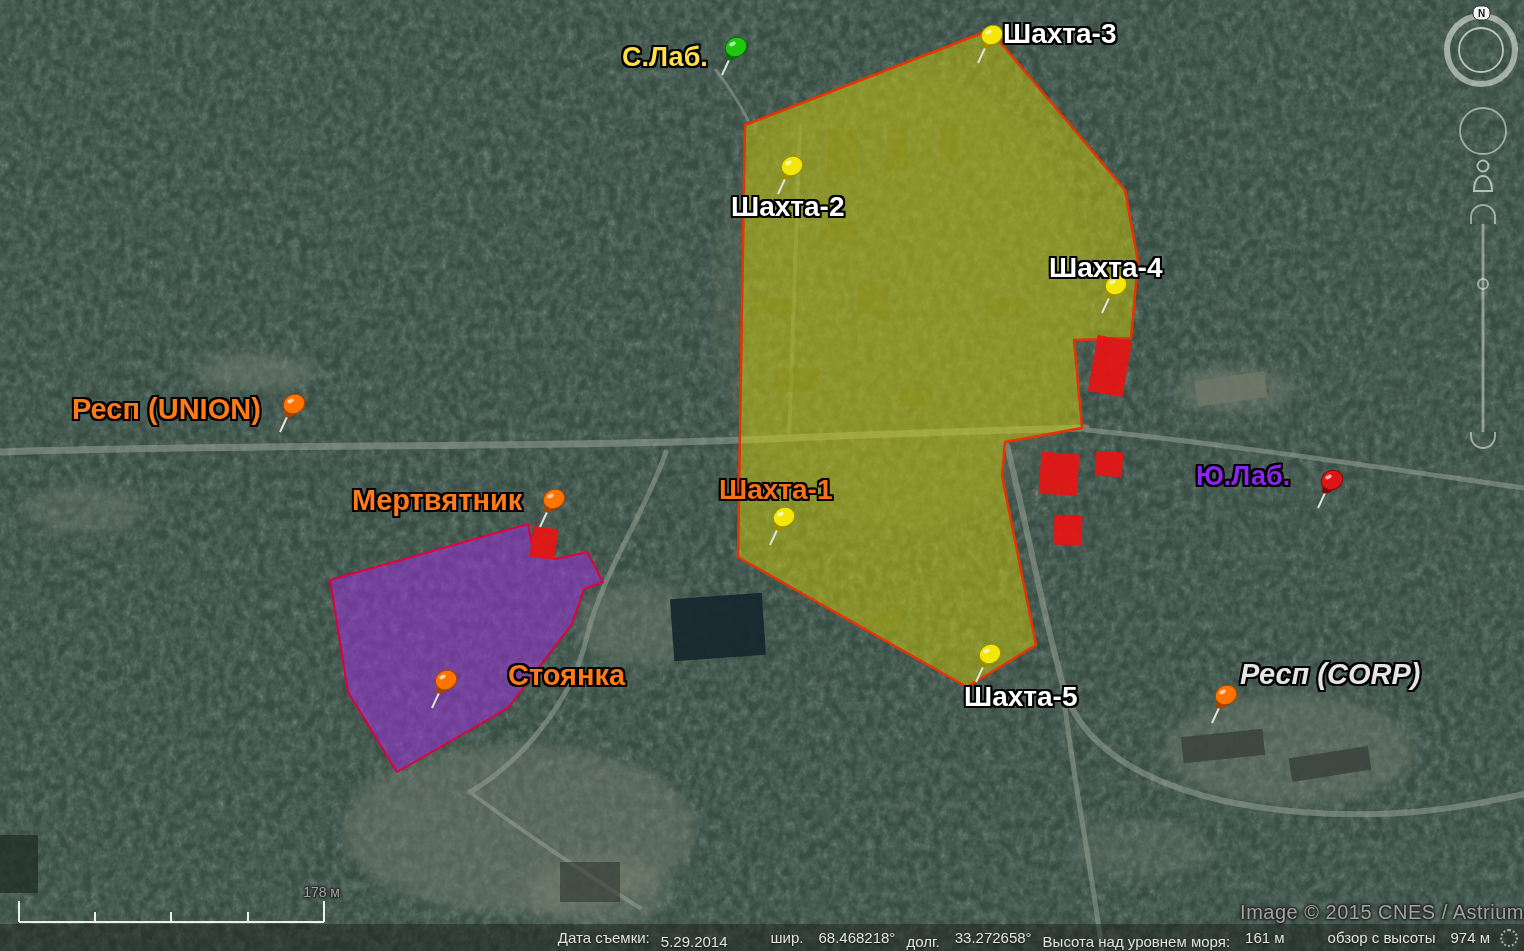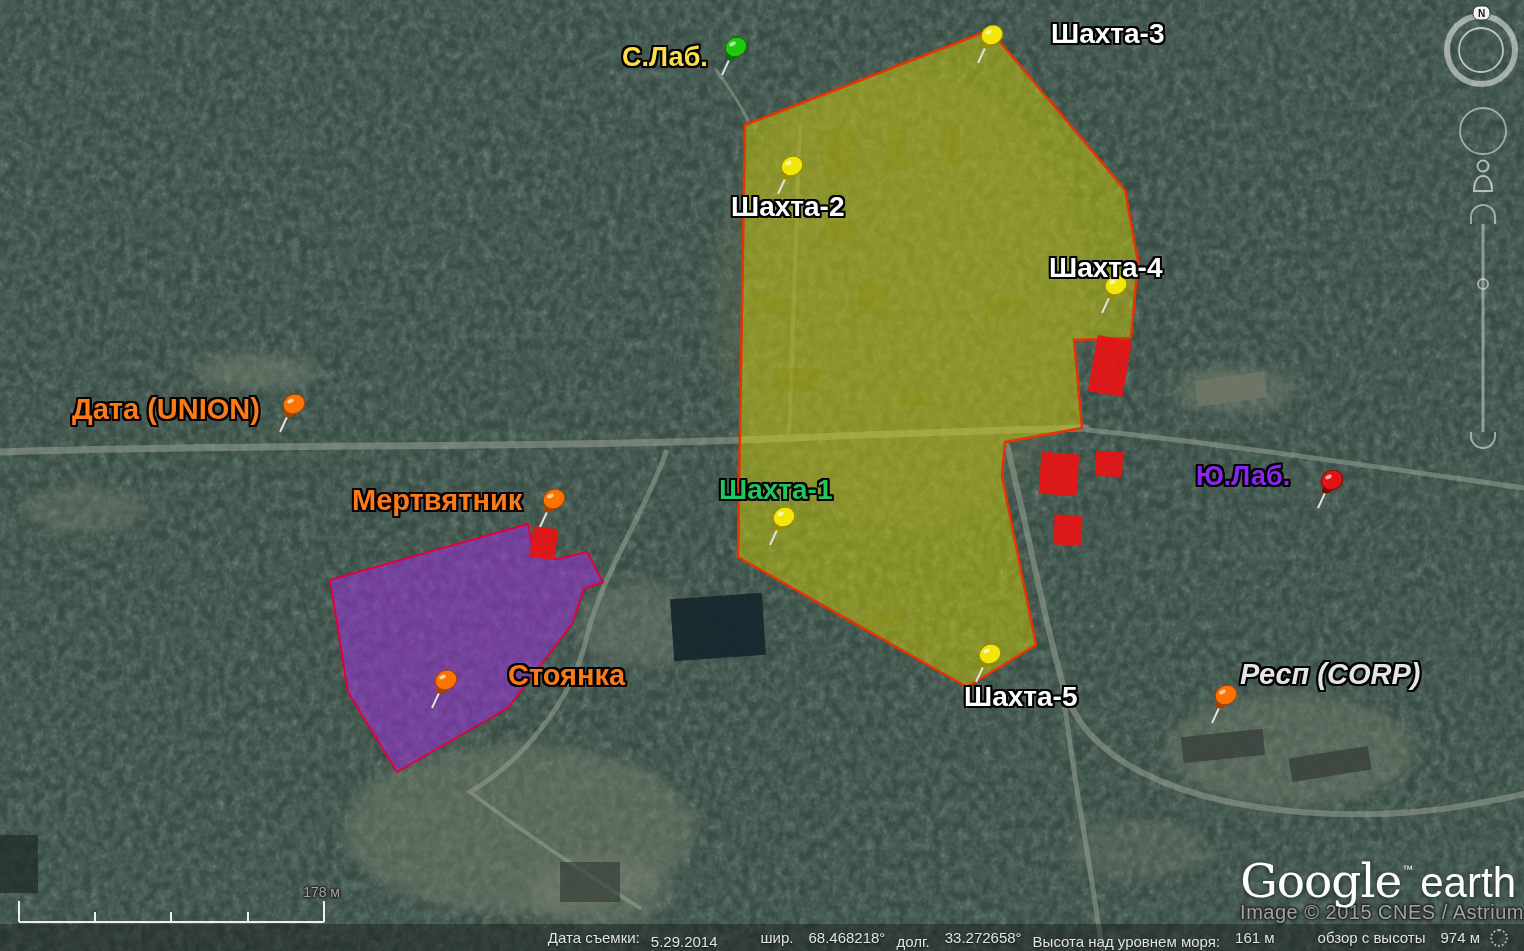--- a/index.html
+++ b/index.html
@@ -16,21 +16,21 @@
   .halo-white{color:#a3a3a3;
     text-shadow:-1px -1px 2px #222,1px -1px 2px #222,-1px 1px 2px #222,1px 1px 2px #222;}
   #copyright{position:absolute;left:0;right:0;top:901px;text-align:right;
     font-size:20px;letter-spacing:.5px;}
   #scalebar{position:absolute;left:0;top:870px;}
   #scale-label{position:absolute;left:284px;top:884px;width:56px;text-align:right;
     font-size:14px;}
   
   #statusbar{position:absolute;left:0;right:0;bottom:0;height:27px;
     background:rgba(28,30,28,.48);display:flex;align-items:center;
-    justify-content:flex-end;padding-right:16px;box-sizing:border-box;
+    justify-content:flex-end;padding-right:6px;box-sizing:border-box;
     font-size:15px;color:#e4e4e2;text-shadow:0 1px 2px rgba(0,0,0,.8);
     white-space:nowrap;}
   #statusbar span{display:inline-block;}
   .sb-gap-l{margin-left:43px;} .sb-gap-m{margin-left:15px;} .sb-gap-s{margin-left:11px;margin-top:7px;}
   #spinner{width:14px;height:14px;border:2px dotted #c9c9c9;border-radius:50%;
     margin-left:10px;opacity:.85;}
   
   #logo{position:absolute;right:8px;bottom:43px;display:flex;align-items:baseline;
     color:#fff;text-shadow:0 1px 4px rgba(0,0,0,.55);}
   #logo .g{font-family:"DejaVu Serif",serif;font-size:47px;letter-spacing:-1px;}
@@ -184,28 +184,28 @@
         <g transform="translate(1212 723)">
           <line x1="0" y1="0" x2="7" y2="-15" stroke="#e2e2e2" stroke-width="2"></line>
           <ellipse cx="10" cy="-19" rx="6.5" ry="4" fill="#a34400" transform="rotate(-25 10 -19)"></ellipse>
           <ellipse cx="14" cy="-28" rx="11" ry="9.5" fill="#ff7300" stroke="#a34400" stroke-width="1" transform="rotate(-25 14 -28)"></ellipse>
           <ellipse cx="10.5" cy="-31" rx="3.4" ry="2" fill="rgba(255,255,255,0.65)" transform="rotate(-25 10.5 -31)"></ellipse>
         </g>
       </g>
   </svg>
 
   <div id="labels-layer">
-      <div class="pm-label" style="left: 1003px; top: 20px; color: rgb(255, 255, 255); font-size: 28px; margin-left: 48px;">Шахта-3</div>
+      <div class="pm-label" style="left: 1003px; top: 20px; color: rgb(255, 255, 255); font-size: 28px;">Шахта-3</div>
       <div class="pm-label" style="left: 731px; top: 193px; color: rgb(255, 255, 255); font-size: 28px;">Шахта-2</div>
       <div class="pm-label" style="left: 1049px; top: 254px; color: rgb(255, 255, 255); font-size: 28px;">Шахта-4</div>
-      <div class="pm-label" style="left: 712px; top: 476px; color: #22c55e; font-size: 28px; padding-left: 7px;">Шахта-1</div>
+      <div class="pm-label" style="left: 712px; top: 476px; color: #f97316; font-size: 28px; padding-left: 7px;">Шахта-1</div>
       <div class="pm-label" style="left: 923px; top: 683px; color: rgb(255, 255, 255); font-size: 28px; padding-left: 41px;">Шахта-5</div>
       <div class="pm-label" style="left: 622px; top: 44px; color: #fde047; font-size: 27px;">С.Лаб.</div>
       <div class="pm-label" style="left: 1196px; top: 463px; color: rgb(141, 37, 242); font-size: 27px;">Ю.Лаб.</div>
-      <div class="pm-label" style="left: 72px; top: 395px; color: rgb(255, 123, 23); font-size: 29px;">Дата (UNION)</div>
+      <div class="pm-label" style="left: 72px; top: 395px; color: rgb(255, 123, 23); font-size: 29px;">Респ (UNION)</div>
       <div class="pm-label" style="left: 352px; top: 486px; color: rgb(255, 123, 23); font-size: 29px;">Мертвятник</div>
       <div class="pm-label" style="left: 460px; top: 661px; color: rgb(255, 123, 23); font-size: 29px; padding-left: 48px;">Стоянка</div>
       <div class="pm-label" style="left: 1240px; top: 660px; color: #e5e5e5; font-size: 29px; font-style: italic;">Респ (CORP)</div>
     </div>
 
   <svg id="navctl" width="110" height="460" viewBox="0 0 110 460">
     <g fill="none">
       <circle cx="67" cy="50" r="34" stroke="rgba(255,255,255,0.5)" stroke-width="6"></circle>
       <circle cx="67" cy="50" r="22" stroke="rgba(255,255,255,0.65)" stroke-width="1.8"></circle>
       <rect x="59" y="6" width="17" height="14" rx="6" fill="#f4f4f4" stroke="#333" stroke-width="1"></rect>
@@ -233,25 +233,20 @@
       <line x1="324" y1="52" x2="324" y2="31"></line>
       <line x1="95" y1="52" x2="95" y2="42"></line>
       <line x1="171" y1="52" x2="171" y2="42"></line>
       <line x1="248" y1="52" x2="248" y2="42"></line>
     </g>
   </svg>
   <div id="scale-label" class="halo-white">178 м</div>
 
   <div id="copyright" class="halo-white">Image © 2015 CNES / Astrium</div>
 
-  <div id="logo">
-    <span class="g">Google</span>
-    <span class="tm">™</span>
-    <span class="e">earth</span>
-  </div>
 
   <div id="statusbar">
     <span>Дата съемки:</span>
     <span class="sb-gap-s">5.29.2014</span>
     <span class="sb-gap-l">шир.</span>
     <span class="sb-gap-m">68.468218°</span>
     <span class="sb-gap-s">долг.</span>
     <span class="sb-gap-m">33.272658°</span>
     <span class="sb-gap-s">Высота над уровнем моря:</span>
     <span class="sb-gap-m">161 м</span>

